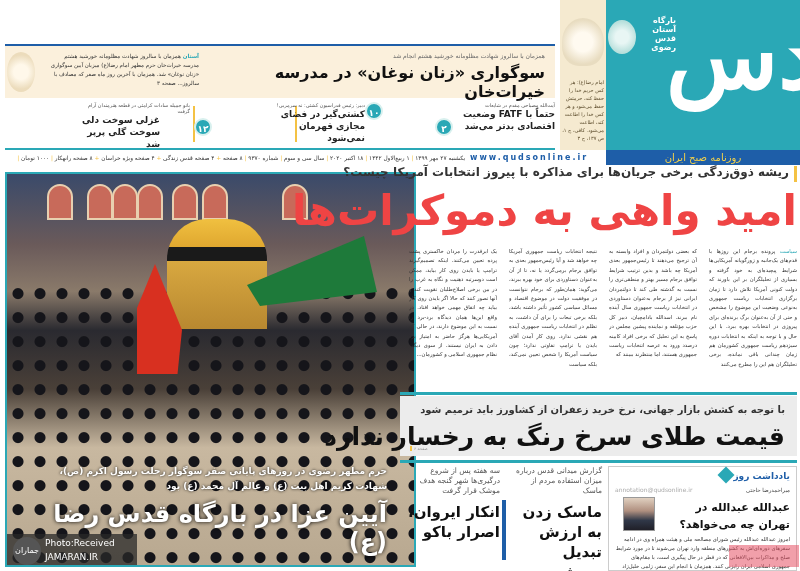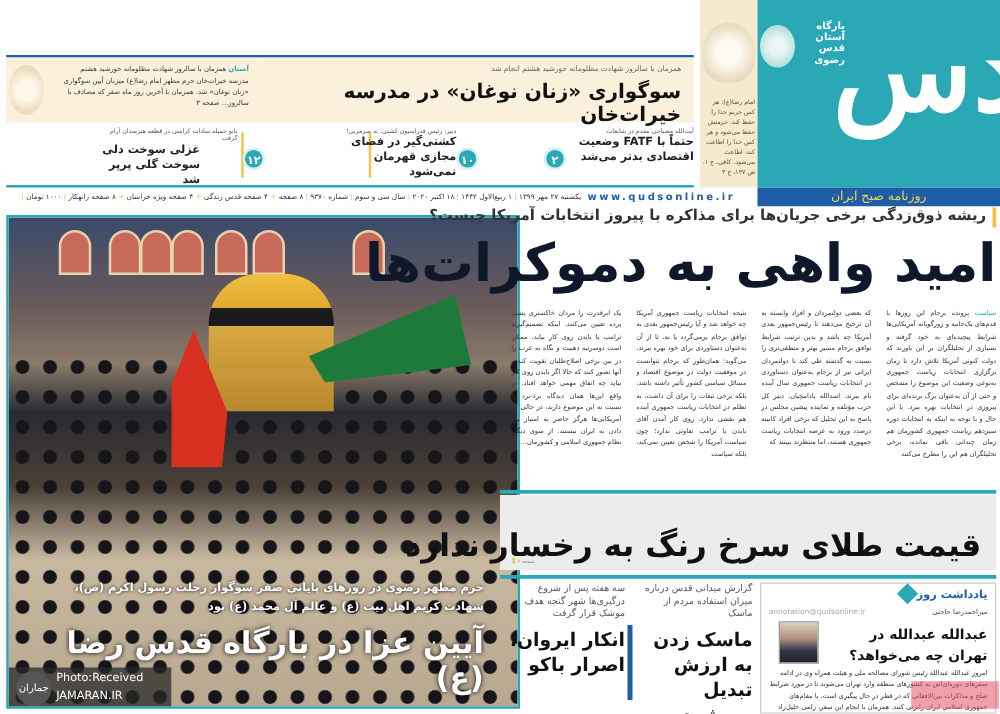--- a/index.html
+++ b/index.html
@@ -57,21 +57,21 @@
   #photo-caption .title { font-size: 24px; color: #fff; font-weight: bold; margin-top: 6px; text-shadow: 0 0 4px #000; }
   #watermark { position: absolute; left: 0; top: 360px; width: 130px; height: 35px; background: rgba(40,40,40,0.75); }
   #watermark .logo { position: absolute; left: 6px; top: 3px; width: 28px; height: 28px; border-radius: 50%; background: #555; color: #fff; font-size: 8px; text-align: center; line-height: 28px; }
   #watermark .l1 { position: absolute; left: 38px; top: 4px; font-size: 9px; color: #fff; }
   #watermark .l2 { position: absolute; left: 38px; top: 18px; font-size: 9px; color: #fff; }
 
   
   #lead { position: absolute; left: 400px; top: 160px; width: 397px; height: 218px; }
   #lead .kicker-bar { position: absolute; right: 0; top: 6px; width: 3px; height: 16px; background: #f4c244; }
   #lead .kicker { position: absolute; right: 8px; top: 5px; font-size: 12px; font-weight: bold; color: #333; white-space: nowrap; }
-  #lead .headline { position: absolute; right: 0; top: 26px; font-size: 42px; font-weight: bold; color: #0f172a; white-space: nowrap; letter-spacing: -1px; }
+  #lead .headline { position: absolute; right: 0; top: 26px; font-size: 42px; font-weight: bold; color: #ef4444; white-space: nowrap; letter-spacing: -1px; }
   #lead .cols { position: absolute; left: 5px; top: 87px; width: 392px; height: 128px; }
   #lead .col { position: absolute; top: 0; width: 88px; height: 128px; font-size: 5.3px; line-height: 9.4px; color: #333; overflow: hidden; text-align: justify; }
   #lead .label { color: #2aa8b6; }
   #lead-rule { position: absolute; left: 400px; top: 392px; width: 397px; height: 3px; background: #2aa8b6; }
 
   
   #saffron { position: absolute; left: 400px; top: 396px; width: 397px; height: 60px; background: #ececec; }
   #saffron .kicker { position: absolute; right: 12px; top: 8px; font-size: 10px; font-weight: bold; color: #333; white-space: nowrap; }
   #saffron .headline { position: absolute; right: 12px; top: 26px; font-size: 25px; font-weight: bold; color: #111; white-space: nowrap; }
   #saffron .jump { position: absolute; left: 10px; top: 50px; font-size: 4px; color: #888; border-left: 2px solid #f4c244; padding-left: 2px; }
@@ -130,21 +130,21 @@
     <div class="badge" style="right:102px;top:18px;">۲</div>
     <div style="position:absolute;right:0;top:2px;width:95px;">
       <div class="kicker">آیت‌الله مصباحی مقدم در شایعات</div>
       <div class="title">حتماً با FATF وضعیت اقتصادی بدتر می‌شد</div>
     </div>
   </div>
   <div class="photo" style="left:365px;width:62px;background:linear-gradient(180deg,#f0f0f0 0%,#f4f4f4 30%,#e0c8b0 40%,#c8a890 60%,#2a2a2a 75%);border-radius:30px 30px 0 0;"></div>
   <div class="vsep" style="left:290px;"></div>
 
   <div class="teaser rtl" style="left:260px;width:100px;">
-    <div class="badge" style="left:100px;top:18px;">۱۰</div>
+    <div class="badge" style="left:100px;top:2px;">۱۰</div>
     <div style="position:absolute;right:0;top:2px;width:100px;">
       <div class="kicker">دبیر: رئیس فدراسیون کشتی: نه سرمربی!</div>
       <div class="title">کشتی‌گیر در فضای مجازی قهرمان نمی‌شود</div>
     </div>
   </div>
   <div class="photo" style="left:195px;width:58px;background:linear-gradient(180deg,#ffffff 0%,#3a3030 20%,#c8a088 40%,#b89070 60%,#2a2a38 80%);"></div>
   <div class="vsep" style="left:188px;"></div>
 
   <div class="teaser rtl" style="left:70px;width:115px;">
     <div class="badge" style="left:92px;top:18px;margin-left:27px;">۱۲</div>
@@ -203,20 +203,21 @@
       <span>پرونده برجام این روزها با قدم‌های یک‌جانبه و زورگویانه آمریکایی‌ها شرایط پیچیده‌ای به خود گرفته و بسیاری از تحلیلگران بر این باورند که دولت کنونی آمریکا تلاش دارد تا زمان برگزاری انتخابات ریاست جمهوری به‌نوعی وضعیت این موضوع را مشخص و حتی از آن به‌عنوان برگ برنده‌ای برای پیروزی در انتخابات بهره ببرد. با این حال و با توجه به اینکه به انتخابات دوره سیزدهم ریاست جمهوری کشورمان هم زمان چندانی باقی نمانده، برخی تحلیلگران هم این را مطرح می‌کنند</span>
     </div>
     <div class="col rtl" style="right:100px;">که بعضی دولتمردان و افراد وابسته به آن ترجیح می‌دهند تا رئیس‌جمهور بعدی آمریکا چه باشد و بدین ترتیب شرایط توافق برجام مسیر بهتر و منطقی‌تری را نسبت به گذشته طی کند تا دولتمردان ایرانی نیز از برجام به‌عنوان دستاوردی در انتخابات ریاست جمهوری سال آینده نام ببرند. اسدالله بادامچیان، دبیر کل حزب مؤتلفه و نماینده پیشین مجلس در پاسخ به این تحلیل که برخی افراد کابینه درصدد ورود به عرصه انتخابات ریاست جمهوری هستند، اما منتظرند ببینند که</div>
     <div class="col rtl" style="right:200px;">نتیجه انتخابات ریاست جمهوری آمریکا چه خواهد شد و آیا رئیس‌جمهور بعدی به توافق برجام برمی‌گردد یا نه، تا از آن به‌عنوان دستاوردی برای خود بهره ببرند، می‌گوید: همان‌طور که برجام نتوانست در موفقیت دولت در موضوع اقتصاد و مسائل سیاسی کشور تأثیر داشته باشد، بلکه برخی تبعات را برای آن داشت، به تظلم در انتخابات ریاست جمهوری آینده هم نقشی ندارد. روی کار آمدن آقای بایدن یا ترامپ تفاوتی ندارد؛ چون سیاست آمریکا را شخص تعیین نمی‌کند، بلکه سیاست</div>
     <div class="col rtl" style="right:300px;">یک ابرقدرت را مردان خاکستری پشت پرده تعیین می‌کنند. اینکه تصمیم‌گیرند ترامپ یا بایدن روی کار بیاید، ممکن است دوسرتبه ذهنیت و نگاه به غرب را در بین برخی اصلاح‌طلبان تقویت کند و آنها تصور کنند که حالا اگر بایدن روی کار بیاید چه اتفاق مهمی خواهد افتاد. در واقع این‌ها همان دیدگاه برد-برد را نسبت به این موضوع دارند، در حالی که آمریکایی‌ها هرگز حاضر به امتیاز برد دادن به ایران نیستند. از سوی دیگر، نظام جمهوری اسلامی و کشورمان...</div>
   </div>
 </div>
 <div id="lead-rule"></div>
 
 <div id="saffron">
+  <div class="kicker rtl">با توجه به کشش بازار جهانی، نرخ خرید زعفران از کشاورز باید ترمیم شود</div>
   <div class="headline rtl">قیمت طلای سرخ رنگ به رخسار ندارد</div>
   <div class="jump">صفحه ۶</div>
 </div>
 <div id="bottom-rule"></div>
 
 <div class="bstory rtl" style="left:405px;width:95px;">
   <div class="kicker">سه هفته پس از شروع درگیری‌ها شهر گنجه هدف موشک قرار گرفت</div>
   <div class="title">انکار ایروان، اصرار باکو</div>
 </div>
 <div class="bvsep" style="left:502px;"></div>

